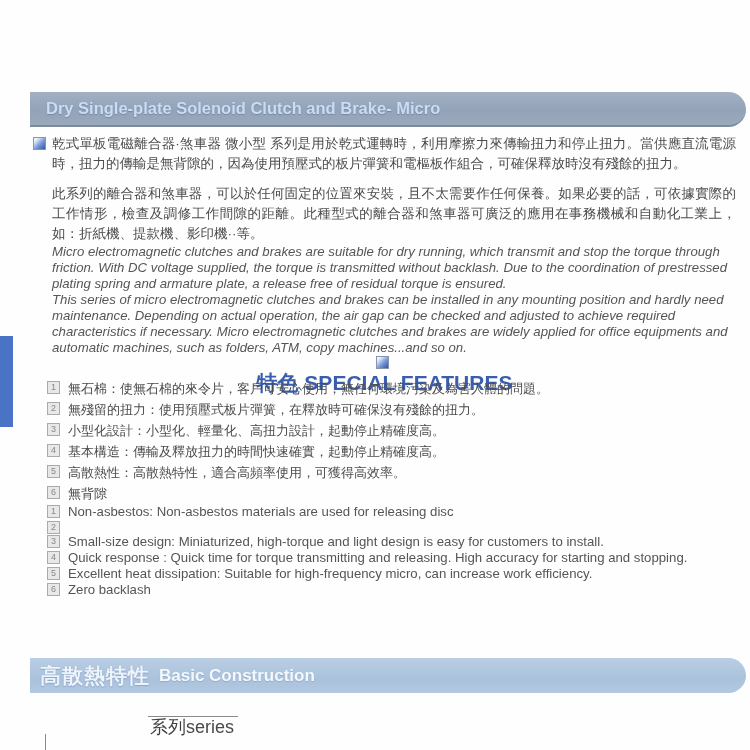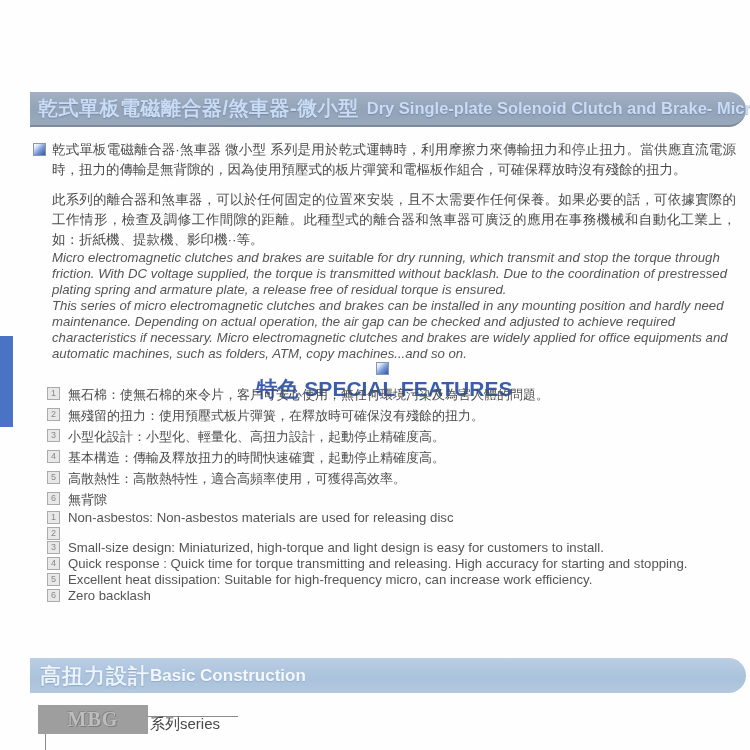--- a/index.html
+++ b/index.html
@@ -34,21 +34,21 @@
     letter-spacing:0.5px;
     text-shadow:0 1px 1px rgba(90,110,140,.5);
   }
   .top-banner .en{
     font-size:16.5px;font-weight:bold;color:#c9dcf5;
     margin-left:8px;
     text-shadow:0 1px 1px rgba(90,110,140,.5);
   }
 
   .content{
-    position:absolute;left:33px;top:140px;right:14px;
+    position:absolute;left:33px;top:134px;right:14px;
   }
 
   .sq-icon{
     display:inline-block;width:13px;height:13px;
     background:linear-gradient(135deg,#ffffff 0%,#dbe6fa 22%,#7b9ad8 55%,#2f55a8 100%);
     border:1px solid #8896ad;
     box-sizing:border-box;
     flex:0 0 13px;
   }
 
@@ -100,20 +100,21 @@
     display:flex;align-items:center;
     padding-left:10px;box-sizing:border-box;white-space:nowrap;
   }
   .bottom-banner .zh{
     font-size:21px;font-weight:bold;color:#eef4fb;
     letter-spacing:1px;
     text-shadow:0 0 1px #7f9cc2,0 1px 1px #8fa9c9;
   }
   .bottom-banner .en{
     font-size:17px;font-weight:bold;color:#f4f8fd;
+    margin-left:9px;
     text-shadow:0 1px 1px #93acc9;
   }
 
   
   .series-box{
     position:absolute;left:38px;top:705px;width:110px;height:29px;
     background:#9e9e9e;
     display:flex;align-items:center;justify-content:center;
   }
   .series-box .model{
@@ -125,33 +126,32 @@
   .series-hline{
     position:absolute;left:148px;top:716px;width:90px;height:0;
     border-top:1.5px solid #8a8a8a;
   }
   .series-vline{
     position:absolute;left:45px;top:734px;height:16px;width:0;
     border-left:1.5px solid #8a8a8a;
   }
   .series-label{
     position:absolute;left:150px;top:715px;
-    font-size:15px;color:#3f3f3f;white-space:nowrap;
+    font-size:18px;color:#3f3f3f;white-space:nowrap;
   }
   .series-label .lat{color:#4a4a4a;}
 </style>
 </head>
 <body>
 
 <div class="page">
 
   <div class="edge-tab"></div>
 
   <div class="top-banner">
-    <span class="zh">乾式單板電磁離合器/煞車器-微小型</span>
     <span class="en">Dry Single-plate Solenoid Clutch and Brake- Micro</span>
   </div>
 
   <div class="content">
 
     <div class="para-row mb10">
       <span class="sq-icon"></span>
       <p class="zh">乾式單板電磁離合器·煞車器 微小型 系列是用於乾式運轉時，利用摩擦力來傳輸扭力和停止扭力。當供應直流電源時，扭力的傳輸是無背隙的，因為使用預壓式的板片彈簧和電樞板作組合，可確保釋放時沒有殘餘的扭力。</p>
     </div>
 
@@ -215,26 +215,23 @@
       </li>
       <li>
         <span class="num-box">6</span>
         <span class="li-text">Zero backlash</span>
       </li>
     </ul>
 
   </div>
 
   <div class="bottom-banner">
-    <span class="zh">高扭力設計</span>
+    <span class="zh">高散熱特性</span>
     <span class="en">Basic Construction</span>
   </div>
 
-  <div class="series-box">
-    <span class="model">MBG</span>
-  </div>
   <div class="series-hline"></div>
   <div class="series-vline"></div>
   <div class="series-label">
     <span>系列</span><span class="lat">series</span>
   </div>
 
 </div>
 
 </body></html>

